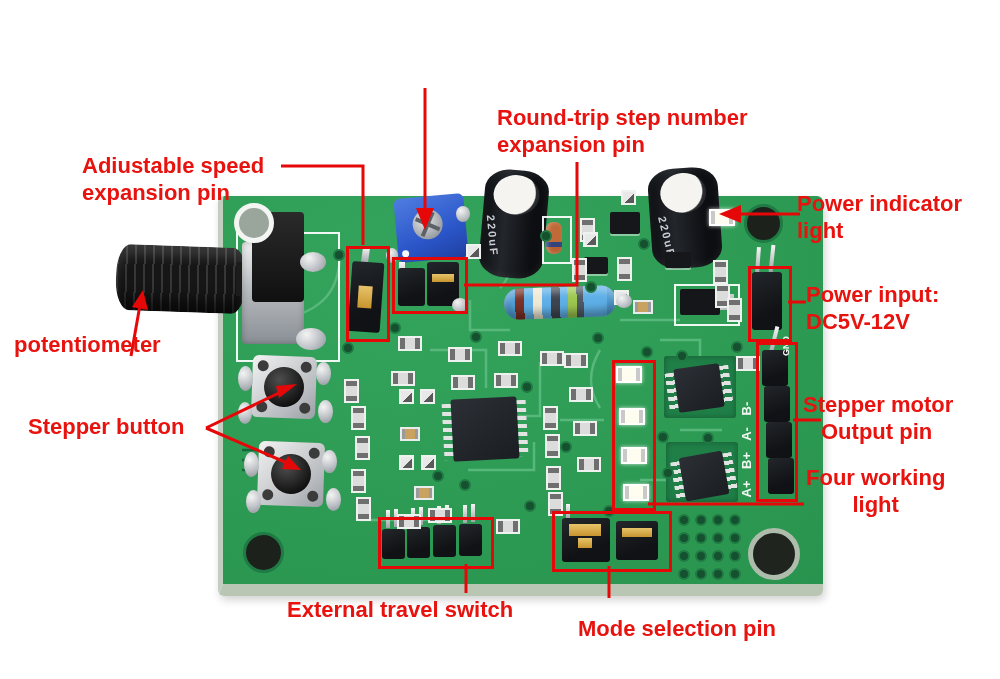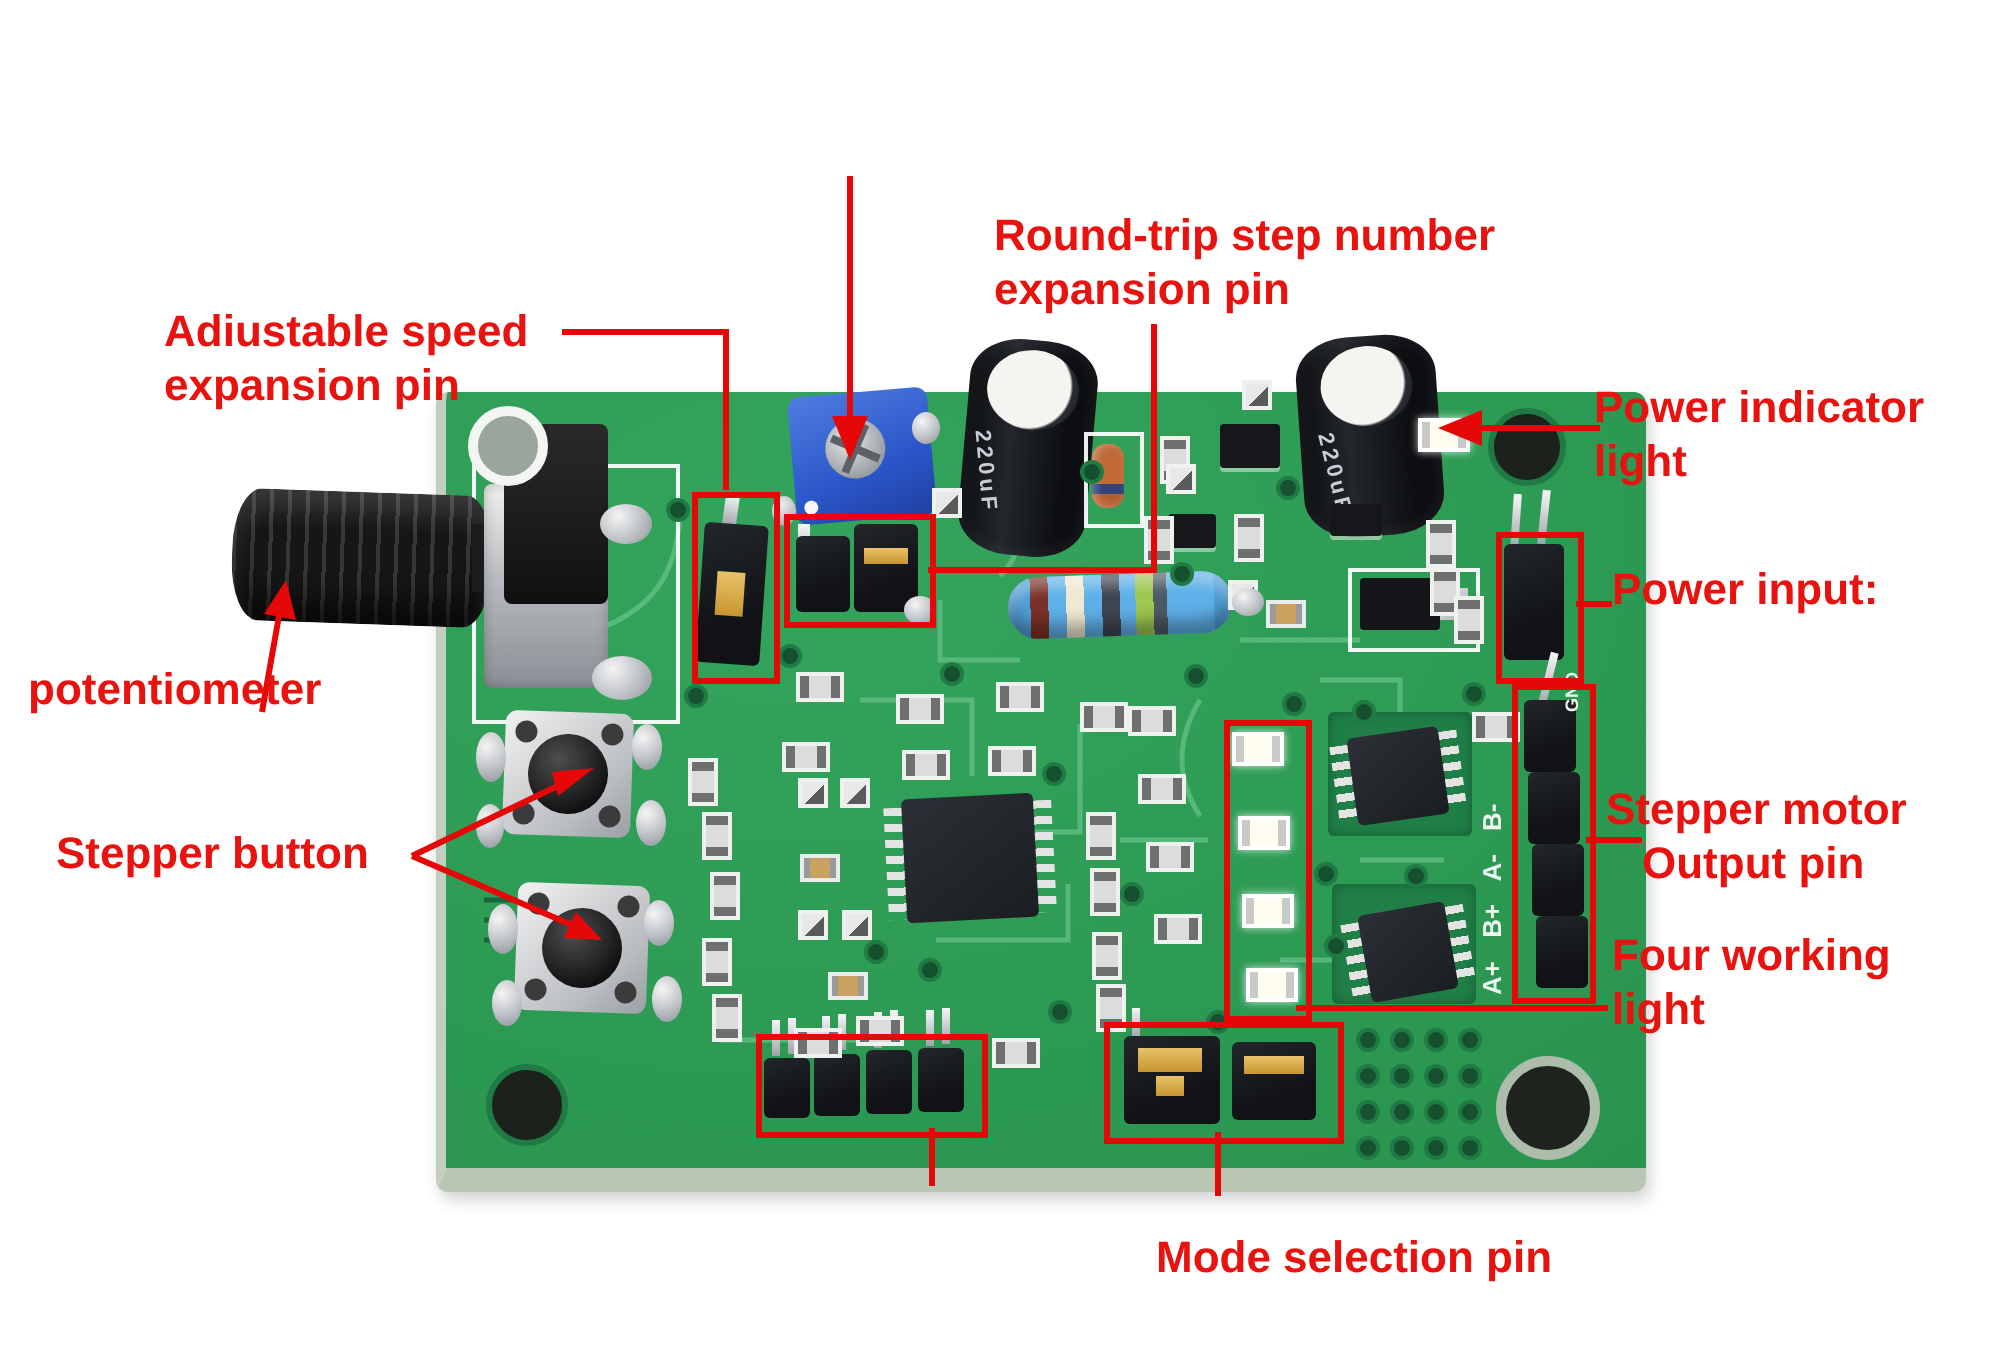--- a/index.html
+++ b/index.html
@@ -82,21 +82,21 @@
   .lbl{position:absolute;color:#e8120e;font-weight:700;font-size:22px;line-height:27px;z-index:7;white-space:nowrap;}
   .lbl .in{margin-left:18px;}
   .lb-adjpot{left:140px;top:52px;width:592px;text-align:center;}
   .lb-exp{left:497px;top:104px;}
   .lb-adjspeed{left:82px;top:152px;}
   .lb-speedreg{left:14px;top:331px;}
   .lb-ctrl{left:28px;top:413px;}
   .lb-pwrind{left:797px;top:190px;}
   .lb-pwrin{left:806px;top:281px;}
   .lb-step{left:803px;top:391px;}
-  .lb-four{left:806px;top:464px;}
+  .lb-four{left:806px;top:464px;text-align:center;}
   .lb-ext{left:287px;top:596px;}
   .lb-mode{left:578px;top:615px;}
   .rb-adjspeed{left:346px;top:246px;width:38px;height:90px;}
   .rb-exp{left:392px;top:257px;width:70px;height:51px;}
   .rb-pwr{left:748px;top:266px;width:38px;height:70px;}
   .rb-step{left:756px;top:342px;width:36px;height:154px;}
   .rb-led{left:612px;top:360px;width:38px;height:145px;}
   .rb-ext{left:378px;top:517px;width:110px;height:46px;}
   .rb-mode{left:552px;top:511px;width:114px;height:55px;}
 </style>
@@ -386,25 +386,29 @@
   </div>
   <div class="lbl lb-ctrl">
     <span>Stepper button</span>
   </div>
   <div class="lbl lb-pwrind">
     <div>Power indicator</div>
     <div>light</div>
   </div>
   <div class="lbl lb-pwrin">
     <div>Power input:</div>
+    <div>DC5V-12V</div>
   </div>
   <div class="lbl lb-step">
     <div>Stepper motor</div>
     <div class="in">Output pin</div>
   </div>
   <div class="lbl lb-four">
     <div>Four working</div>
     <div>light</div>
   </div>
+  <div class="lbl lb-ext">
+    <span>External travel switch</span>
+  </div>
   <div class="lbl lb-mode">
     <span>Mode selection pin</span>
   </div>
 </div>
 
 </body></html>

